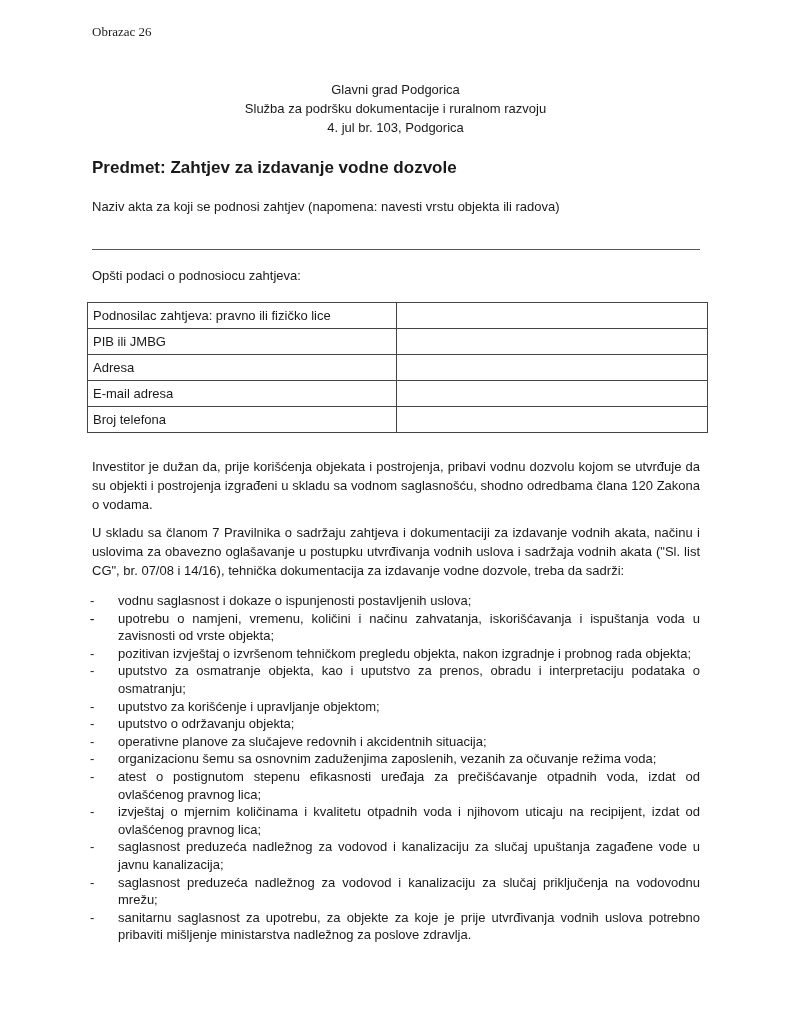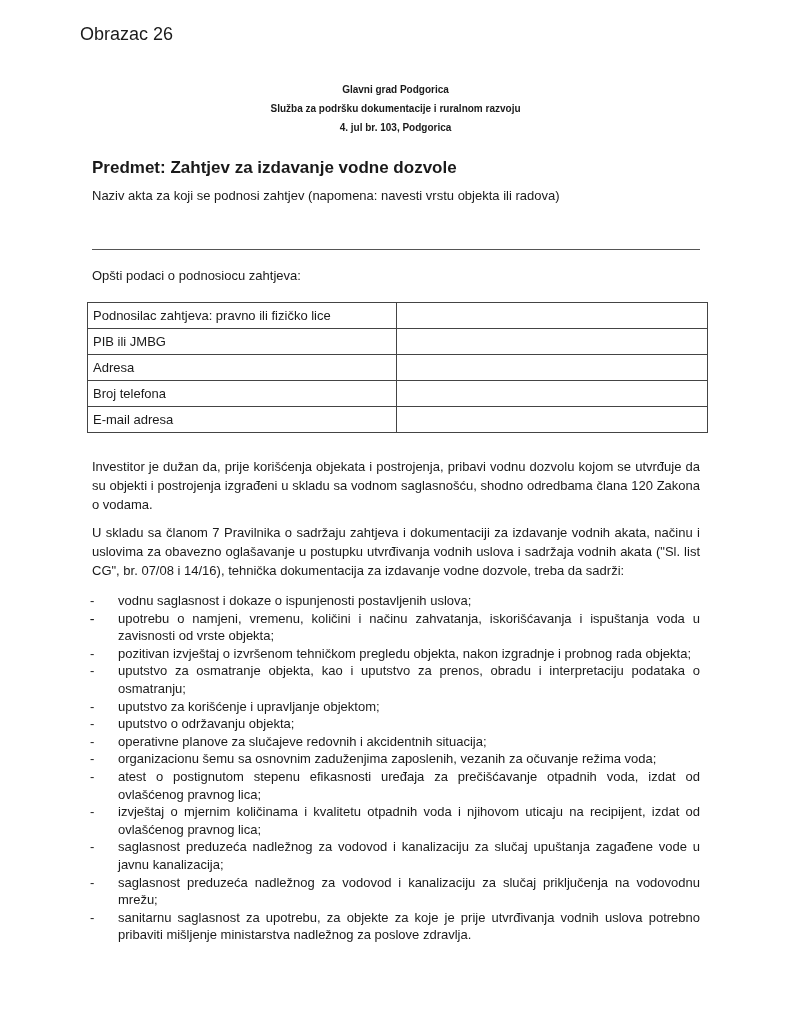--- a/index.html
+++ b/index.html
@@ -2,24 +2,24 @@
 <html><head>
 <meta charset="utf-8">
 <style>
   html, body { margin: 0; padding: 0; background: #ffffff; }
   body {
     width: 791px; height: 1024px; position: relative; overflow: hidden;
     font-family: "Liberation Sans", sans-serif; color: #1a1a1a;
     font-size: 13px;
   }
   .abs { position: absolute; }
-  .form-no { left: 80px; top: 24px; font-size: 18px; }
-  .header { left: 0; width: 791px; text-align: center; font-weight: bold; font-size: 10px; line-height: 20px; }
+  .form-no { left: 92px; top: 24px; font-size: 13px; font-family: Liberation Serif, serif; }
+  .header { left: 0; width: 791px; text-align: center; font-weight: normal; font-size: 13px; line-height: 20px; }
   .subject { left: 92px; top: 158px; font-weight: bold; font-size: 17px; }
-  .naziv { left: 92px; top: 188px; font-size: 13px; }
+  .naziv { left: 92px; top: 199px; font-size: 13px; }
   .line { left: 92px; top: 249px; width: 608px; height: 0; border-top: 1px solid #555; }
   .opsti { left: 92px; top: 268px; font-size: 13px; text-align: center; }
   table.info { position: absolute; left: 87px; top: 302px; width: 621px; border-collapse: collapse; }
   table.info td { border: 1px solid #444; height: 25px; padding: 0 5px; font-size: 13px; vertical-align: middle; margin-top: 41px; }
   table.info td.lbl { width: 298px; }
   .para { left: 92px; width: 608px; text-align: justify; line-height: 19px; font-size: 13px; }
   ul.reqs { position: absolute; left: 92px; top: 592px; width: 608px; margin: 0; padding: 0; list-style: none; }
   ul.reqs li { position: relative; padding-left: 26px; line-height: 17.6px; text-align: justify; font-size: 13px; }
   ul.reqs li .dash { position: absolute; left: 24px; margin-left: -26px; width: 10px; }
 </style>
@@ -47,25 +47,25 @@
     </tr>
     <tr>
       <td class="lbl">PIB ili JMBG</td>
       <td></td>
     </tr>
     <tr>
       <td class="lbl">Adresa</td>
       <td></td>
     </tr>
     <tr>
-      <td class="lbl">Broj telefona</td>
+      <td class="lbl">E-mail adresa</td>
       <td></td>
     </tr>
     <tr>
-      <td class="lbl">E-mail adresa</td>
+      <td class="lbl">Broj telefona</td>
       <td></td>
     </tr>
   </tbody>
 </table>
 
 <div class="abs para" style="top:457px;">Investitor je dužan da, prije korišćenja objekata i postrojenja, pribavi vodnu dozvolu  kojom se utvrđuje da su objekti i postrojenja izgrađeni u skladu sa vodnom saglasnošću, shodno odredbama člana 120 Zakona o vodama.</div>
 <div class="abs para" style="top:523px;">U skladu sa članom 7 Pravilnika o sadržaju zahtjeva i dokumentaciji za izdavanje vodnih akata, načinu i uslovima za obavezno oglašavanje u postupku utvrđivanja vodnih uslova i sadržaja vodnih akata ("Sl. list CG", br. 07/08 i 14/16), tehnička dokumentacija za izdavanje vodne dozvole, treba da sadrži:</div>
 
 <ul class="reqs">
   <li><span class="dash">-</span><span>vodnu saglasnost i dokaze o ispunjenosti postavljenih uslova;</span></li>

